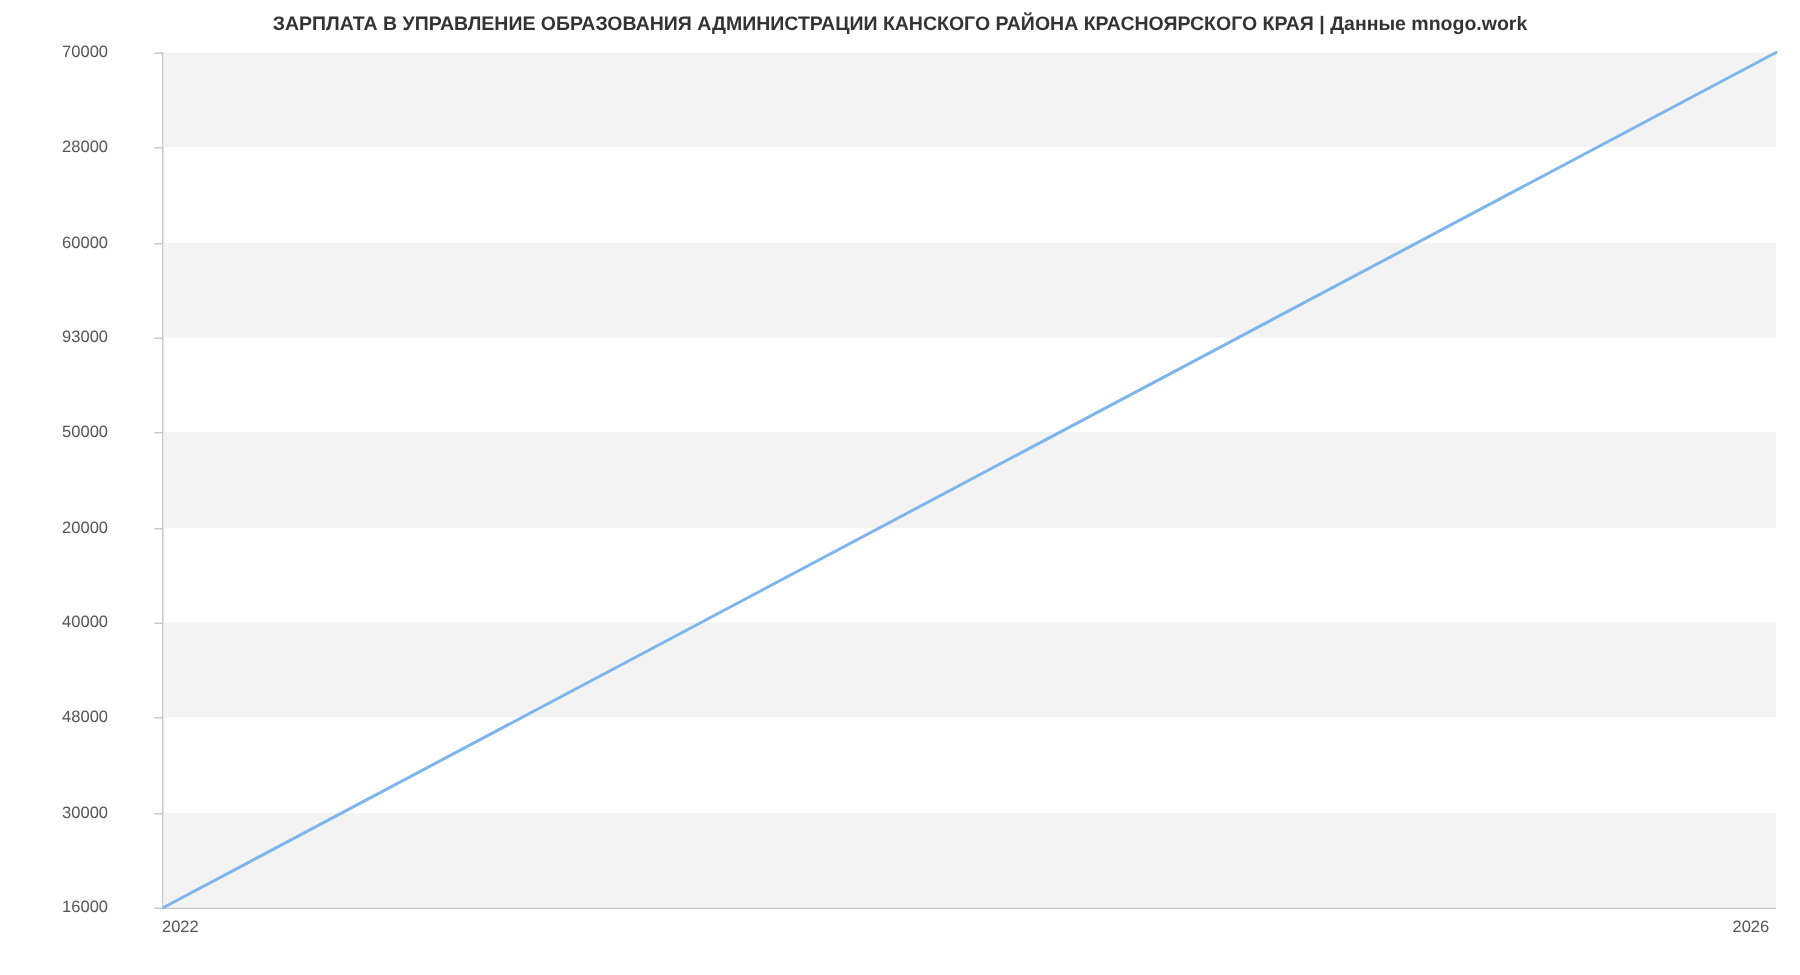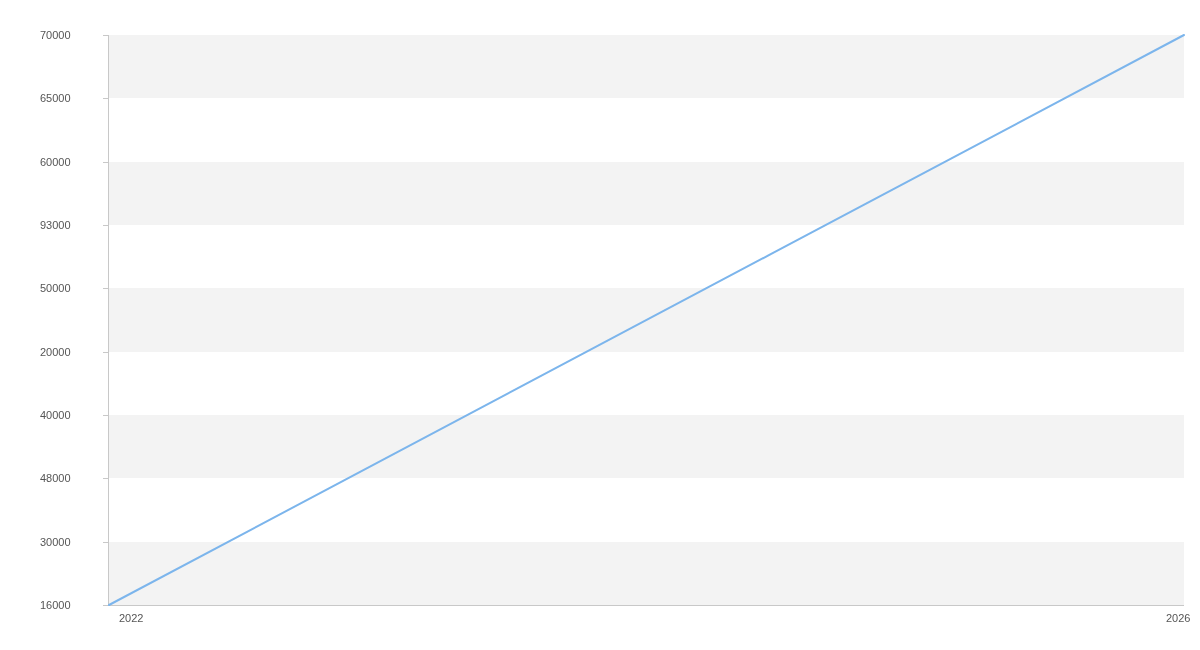--- a/index.html
+++ b/index.html
@@ -38,57 +38,58 @@
     overflow: visible;
   }
   .band {
     position: absolute;
     left: 0;
     width: 100%;
     background: #f3f3f3;
   }
   .y-label {
     position: absolute;
-    right: 1100px;
+    right: 1128px;
     width: 60px;
+    text-align: right;
     font-size: 11px;
     color: #555;
     transform: translateY(-50%);
   }
   .y-tick {
     position: absolute;
     left: -6px;
     width: 6px;
     height: 1px;
     background: #c8c8c8;
   }
   .x-label {
     position: absolute;
     top: 612px;
     font-size: 11px;
     color: #555;
-    margin-left: 11px;
   }
   svg.line {
     position: absolute;
     left: 0;
     top: 0;
     width: 100%;
     height: 100%;
     overflow: visible;
   }
 </style>
 </head>
 <body>
 
 <div class="chart-wrap">
 
+  <div class="title">ЗАРПЛАТА В УПРАВЛЕНИЕ ОБРАЗОВАНИЯ АДМИНИСТРАЦИИ КАНСКОГО РАЙОНА КРАСНОЯРСКОГО КРАЯ | Данные mnogo.work</div>
 
   <div class="y-label" style="top:35px">70000</div>
-  <div class="y-label" style="top:98.3px">65000</div>
+  <div class="y-label" style="top:98.3px">28000</div>
   <div class="y-label" style="top:161.7px">60000</div>
   <div class="y-label" style="top:225px">93000</div>
   <div class="y-label" style="top:288.3px">50000</div>
   <div class="y-label" style="top:351.7px">20000</div>
   <div class="y-label" style="top:415px">40000</div>
   <div class="y-label" style="top:478.3px">48000</div>
   <div class="y-label" style="top:541.7px">30000</div>
   <div class="y-label" style="top:605px">16000</div>
 
   <div class="x-label" style="left:108px; transform:translateX(0);">2022</div>

